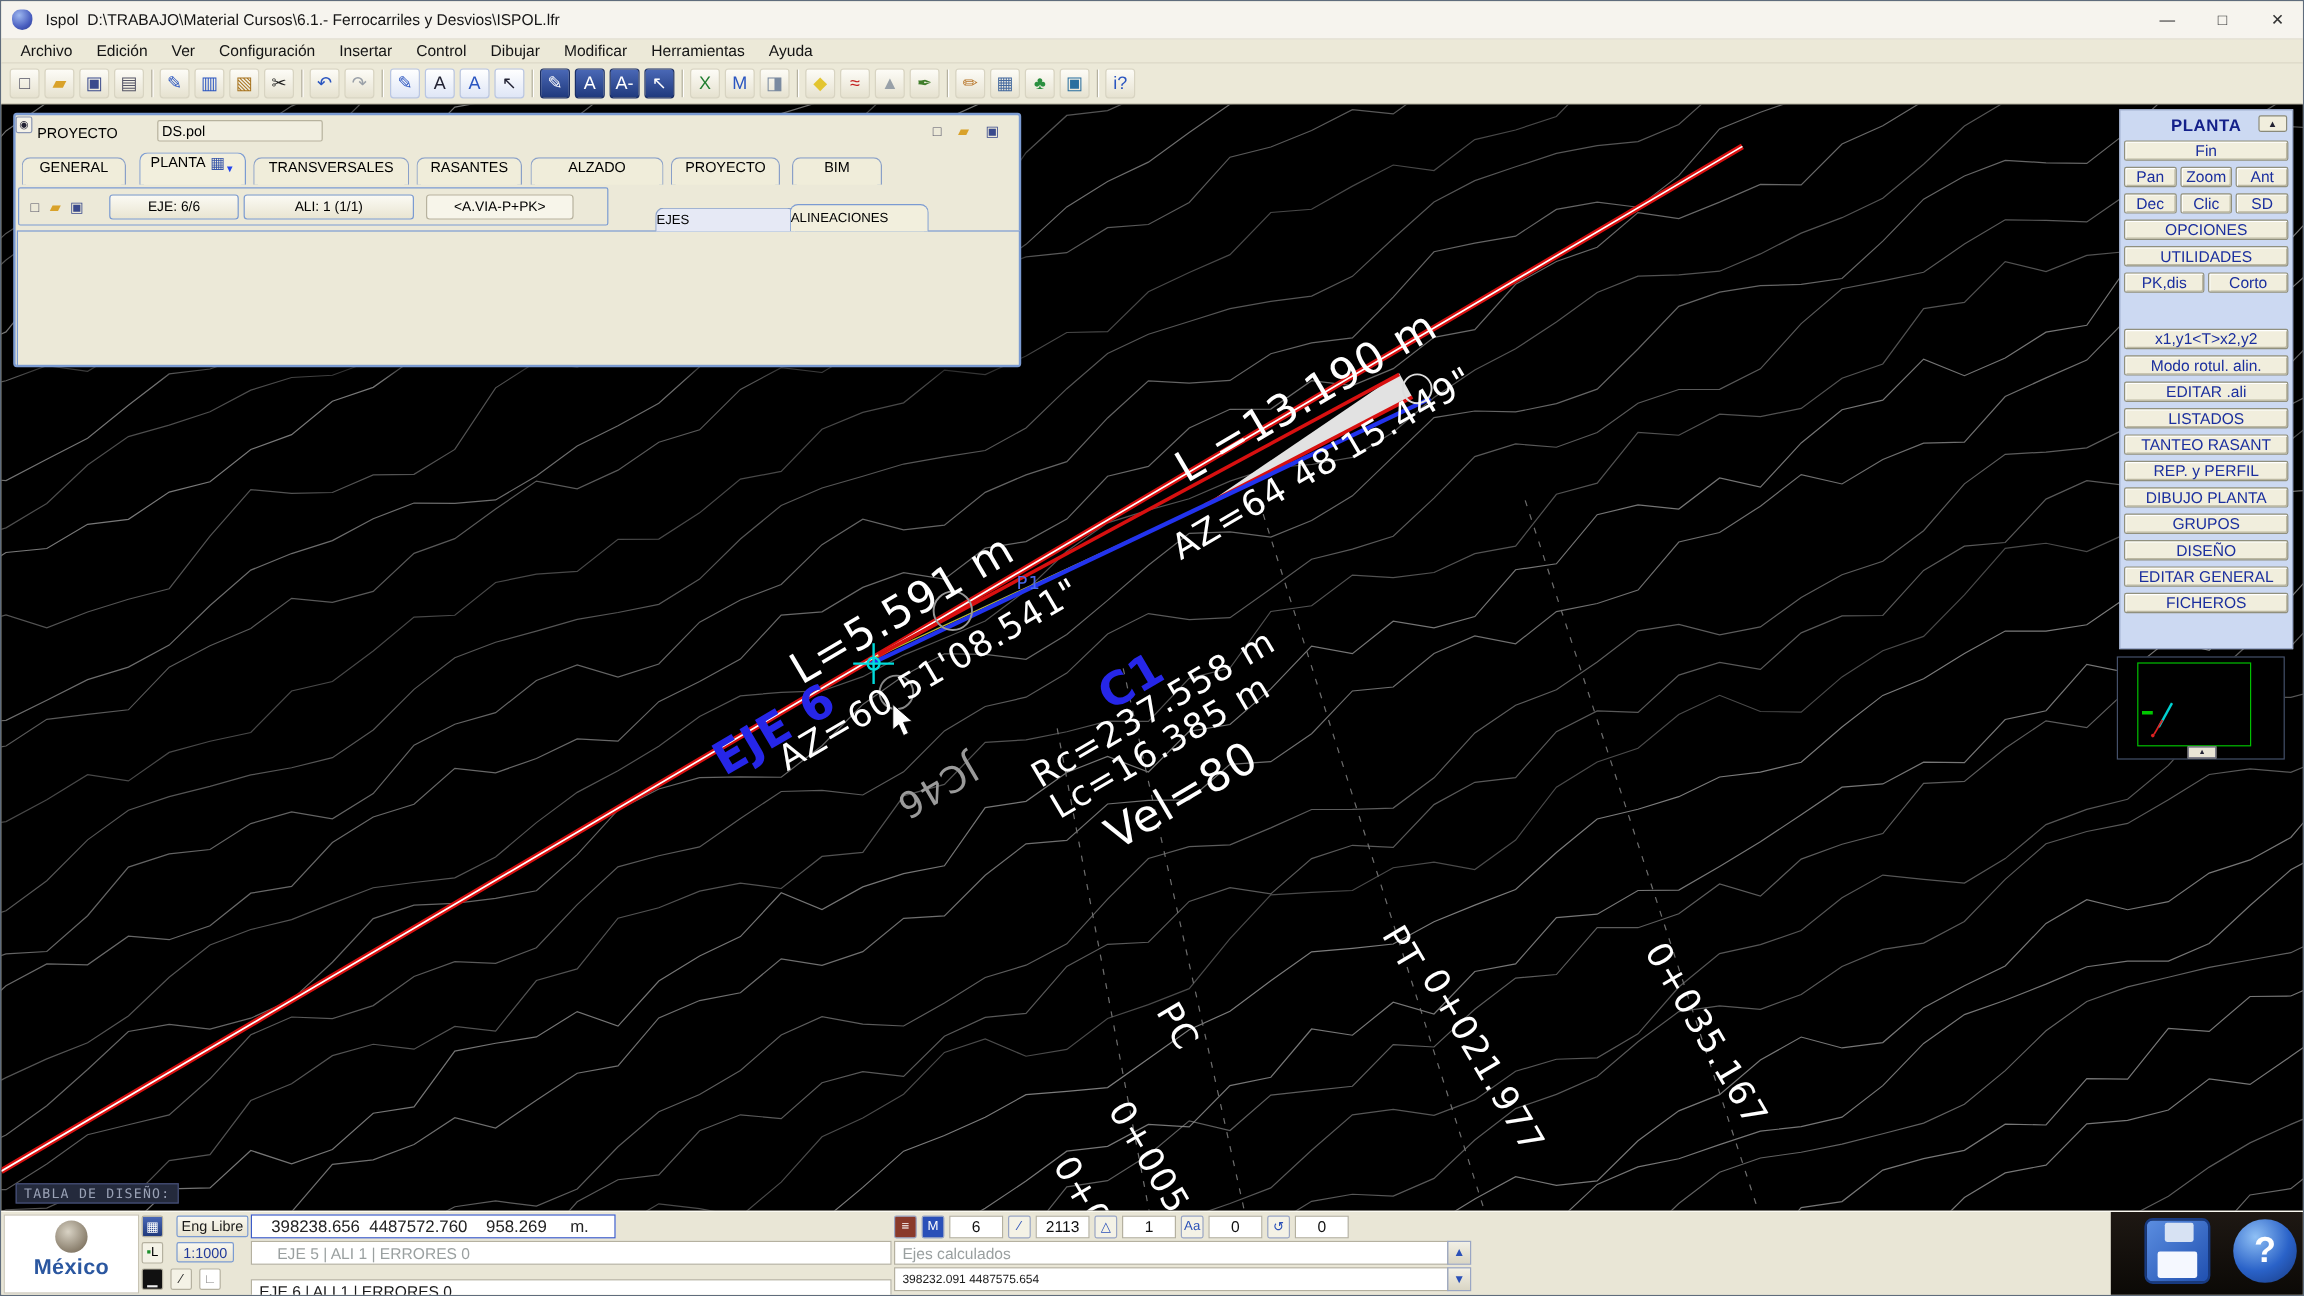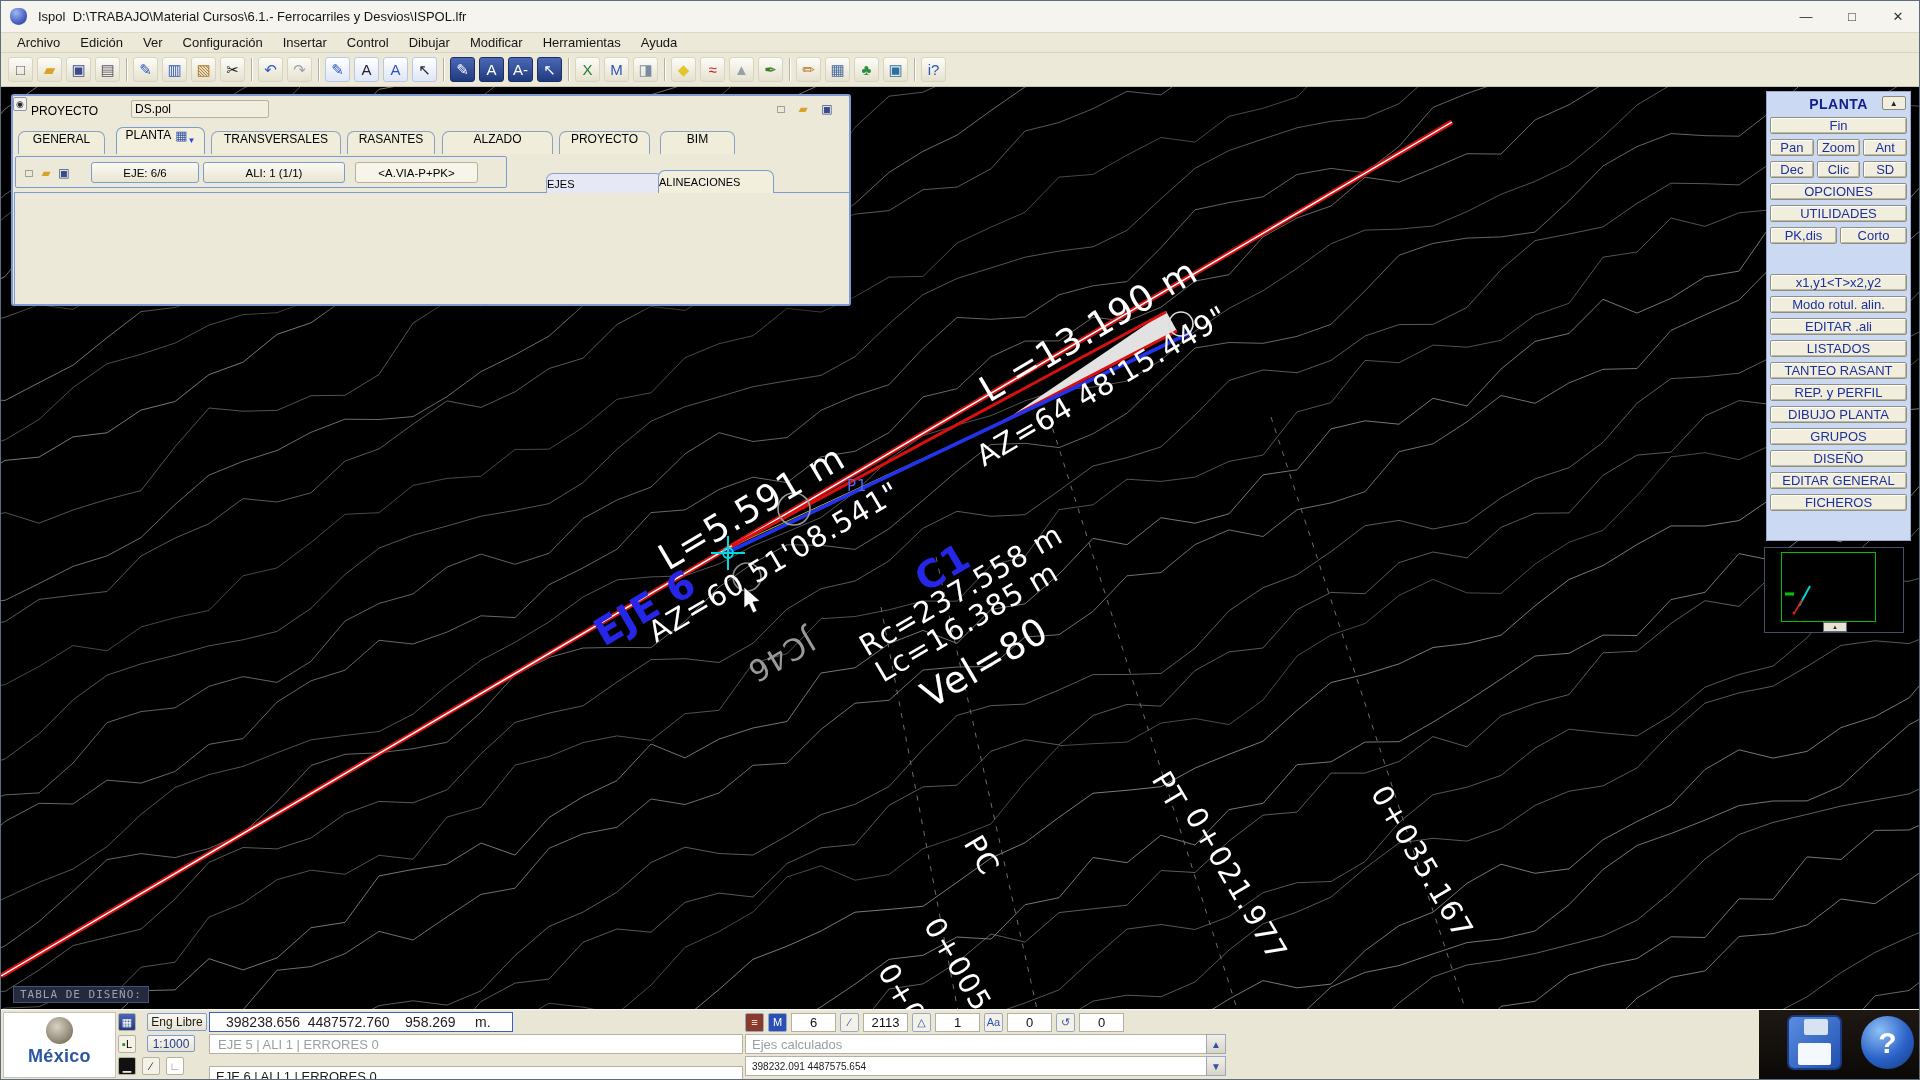--- a/index.html
+++ b/index.html
@@ -487,21 +487,21 @@
       </div>
     <div class="sic" style="left:165px;top:47px;background:#fff">
         <span style="color:#888">∟</span>
       </div>
     <div class="sbtn" style="left:146px;top:3px;width:60px;height:18px">Eng Libre</div>
     <div class="sb-box" style="left:208px;top:2px;width:304px;height:20px;border-color:#3c5cc8;display:flex;align-items:center">
         <span style="margin-left:16px;font-size:14px;color:#222;white-space:pre">398238.656  4487572.760    958.269     m.</span>
       </div>
     <div class="sbtn" style="left:146px;top:25px;width:48px;height:17px;color:#223a9a">1:1000</div>
     <div class="sb-box" style="left:208px;top:24px;width:534px;height:20px;display:flex;align-items:center">
-        <span style="margin-left:8px;color:#9aa0a0">EJE 5 | ALI 1 | ERRORES 0</span>
+        <span style="margin-left:21px;color:#9aa0a0">EJE 5 | ALI 1 | ERRORES 0</span>
       </div>
     <div class="sb-box" style="left:208px;top:56px;width:534px;height:20px;display:flex;align-items:center">
         <span style="margin-left:6px;color:#1a1a1a">EJE 6 | ALI 1 | ERRORES 0</span>
       </div>
     <div id="counters">
         <div class="cic" style="background: rgb(138, 58, 42); color: rgb(255, 255, 255);">≡</div>
         <div class="cic" style="background: rgb(42, 80, 184); color: rgb(255, 255, 255);">M</div>
         <div class="cfield">6</div>
         <div class="cic" style="background: rgb(244, 242, 230); color: rgb(42, 80, 184);">∕</div>
         <div class="cfield">2113</div>

